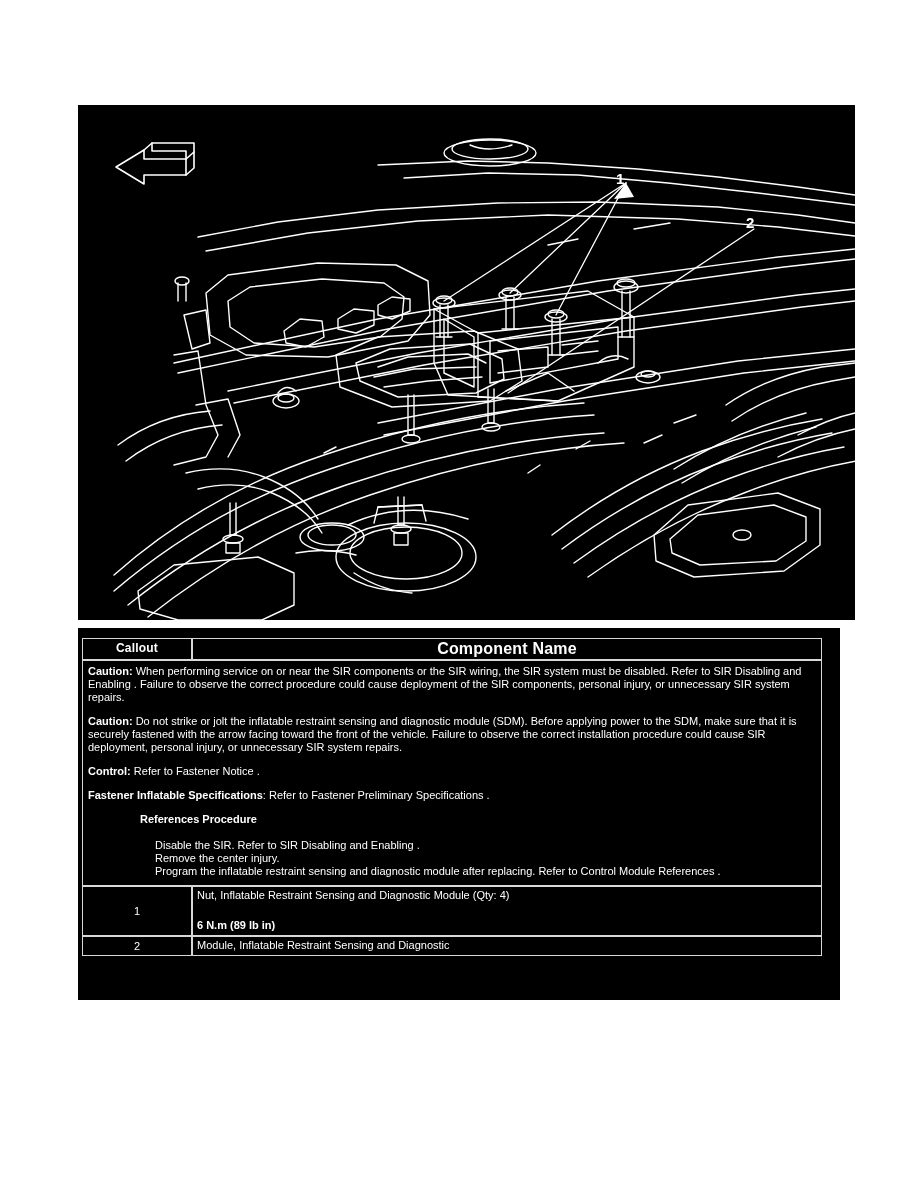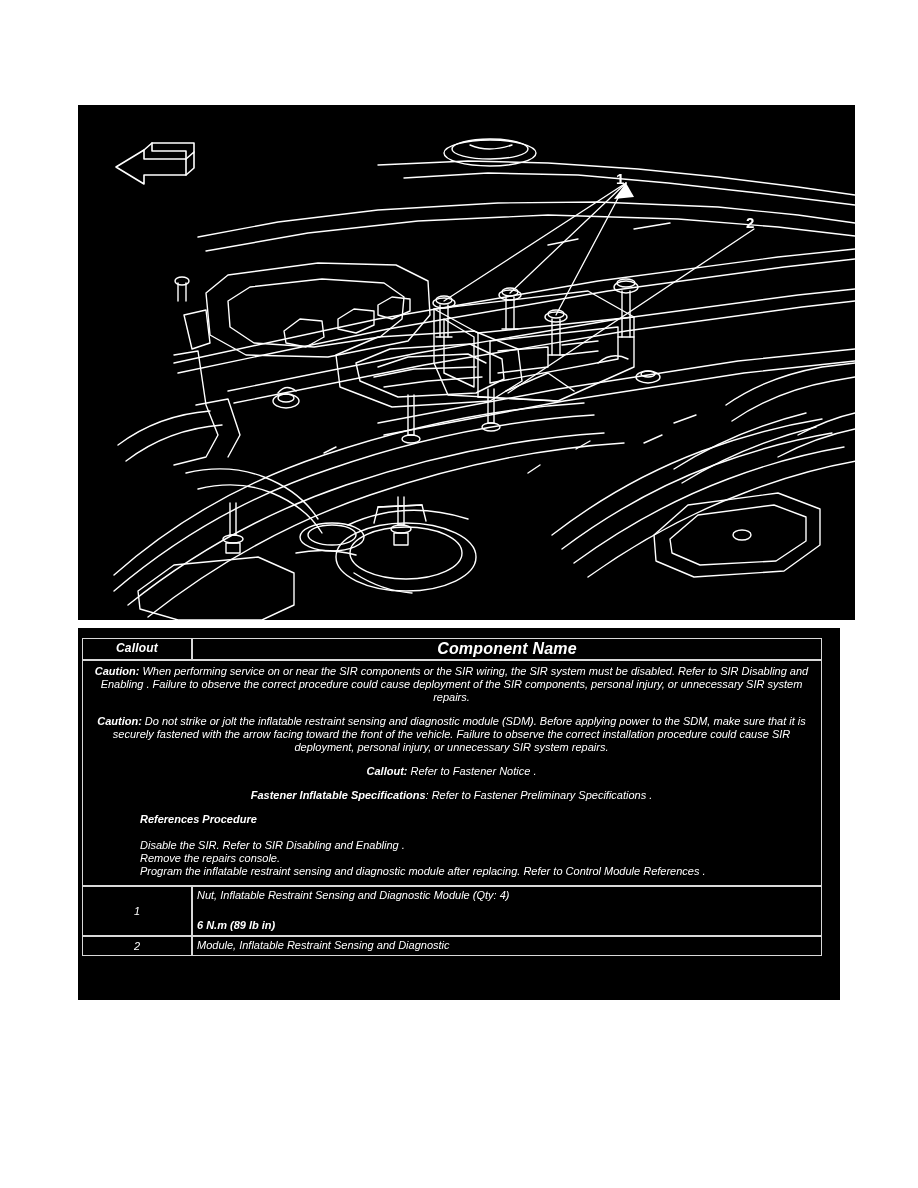--- a/index.html
+++ b/index.html
@@ -57,21 +57,20 @@
   #spec-table {
     position: absolute;
     left: 4px;
     top: 10px;
     width: 740px;
     border-collapse: separate;
     border-spacing: 0;
     color: #ffffff;
     font-size: 11px;
     line-height: 13px;
-    font-style: italic;
   }
   #spec-table td, #spec-table th {
     border: 1px solid #d8d8d8;
     padding: 0;
     vertical-align: top;
     background: #000000;
   }
   .th-callout {
     width: 108px;
     text-align: center;
@@ -86,34 +85,33 @@
     font-weight: bold;
     padding: 3px 0 4px 0 !important;
     letter-spacing: 0.2px;
   }
   .notes-cell {
     padding: 4px 6px 5px 5px !important;
     text-align: left;
   }
   .note-block {
     margin: 0 0 11px 0;
-    text-align: center;
   }
   .note-block:last-child { margin-bottom: 0; }
   .note-label {
     font-weight: bold;
   }
   .note-text { font-weight: normal; }
 
   .prelim-head {
     font-weight: bold;
     margin: 10px 0 0 52px;
   }
   .prelim-list {
-    margin: 13px 0 2px 52px;
+    margin: 13px 0 2px 67px;
   }
   .prelim-list div { white-space: nowrap; }
 
   .cell-num {
     width: 108px;
     text-align: center;
     vertical-align: middle !important;
     font-size: 11px;
   }
   .cell-desc {
@@ -304,32 +302,32 @@
 
           <p class="note-block">
             <span class="note-label">Caution:</span><span class="note-text"> When performing service on or near the SIR components or the SIR wiring, the SIR system must be disabled. Refer to SIR Disabling and Enabling . Failure to observe the correct procedure could cause deployment of the SIR components, personal injury, or unnecessary SIR system repairs.</span>
           </p>
 
           <p class="note-block">
             <span class="note-label">Caution:</span><span class="note-text"> Do not strike or jolt the inflatable restraint sensing and diagnostic module (SDM). Before applying power to the SDM, make sure that it is securely fastened with the arrow facing toward the front of the vehicle. Failure to observe the correct installation procedure could cause SIR deployment, personal injury, or unnecessary SIR system repairs.</span>
           </p>
 
           <p class="note-block">
-            <span class="note-label">Callout:</span><span class="note-text"> Refer to Fastener Notice .</span>
+            <span class="note-label">Control:</span><span class="note-text"> Refer to Fastener Notice .</span>
           </p>
 
           <p class="note-block">
             <span class="note-label">Fastener Inflatable Specifications</span><span class="note-text">: Refer to Fastener Preliminary Specifications .</span>
           </p>
 
           <div class="prelim-head">References Procedure</div>
 
           <div class="prelim-list">
             <div>Disable the SIR. Refer to SIR Disabling and Enabling .</div>
-            <div>Remove the repairs console.</div>
+            <div>Remove the center injury.</div>
             <div>Program the inflatable restraint sensing and diagnostic module after replacing. Refer to Control Module References .</div>
           </div>
         </td>
       </tr>
 
       <tr>
         <td class="cell-num">1</td>
         <td class="cell-desc">
           <div>Nut, Inflatable Restraint Sensing and Diagnostic Module (Qty: 4)</div>
           <div class="torque">6 N.m (89 lb in)</div>

